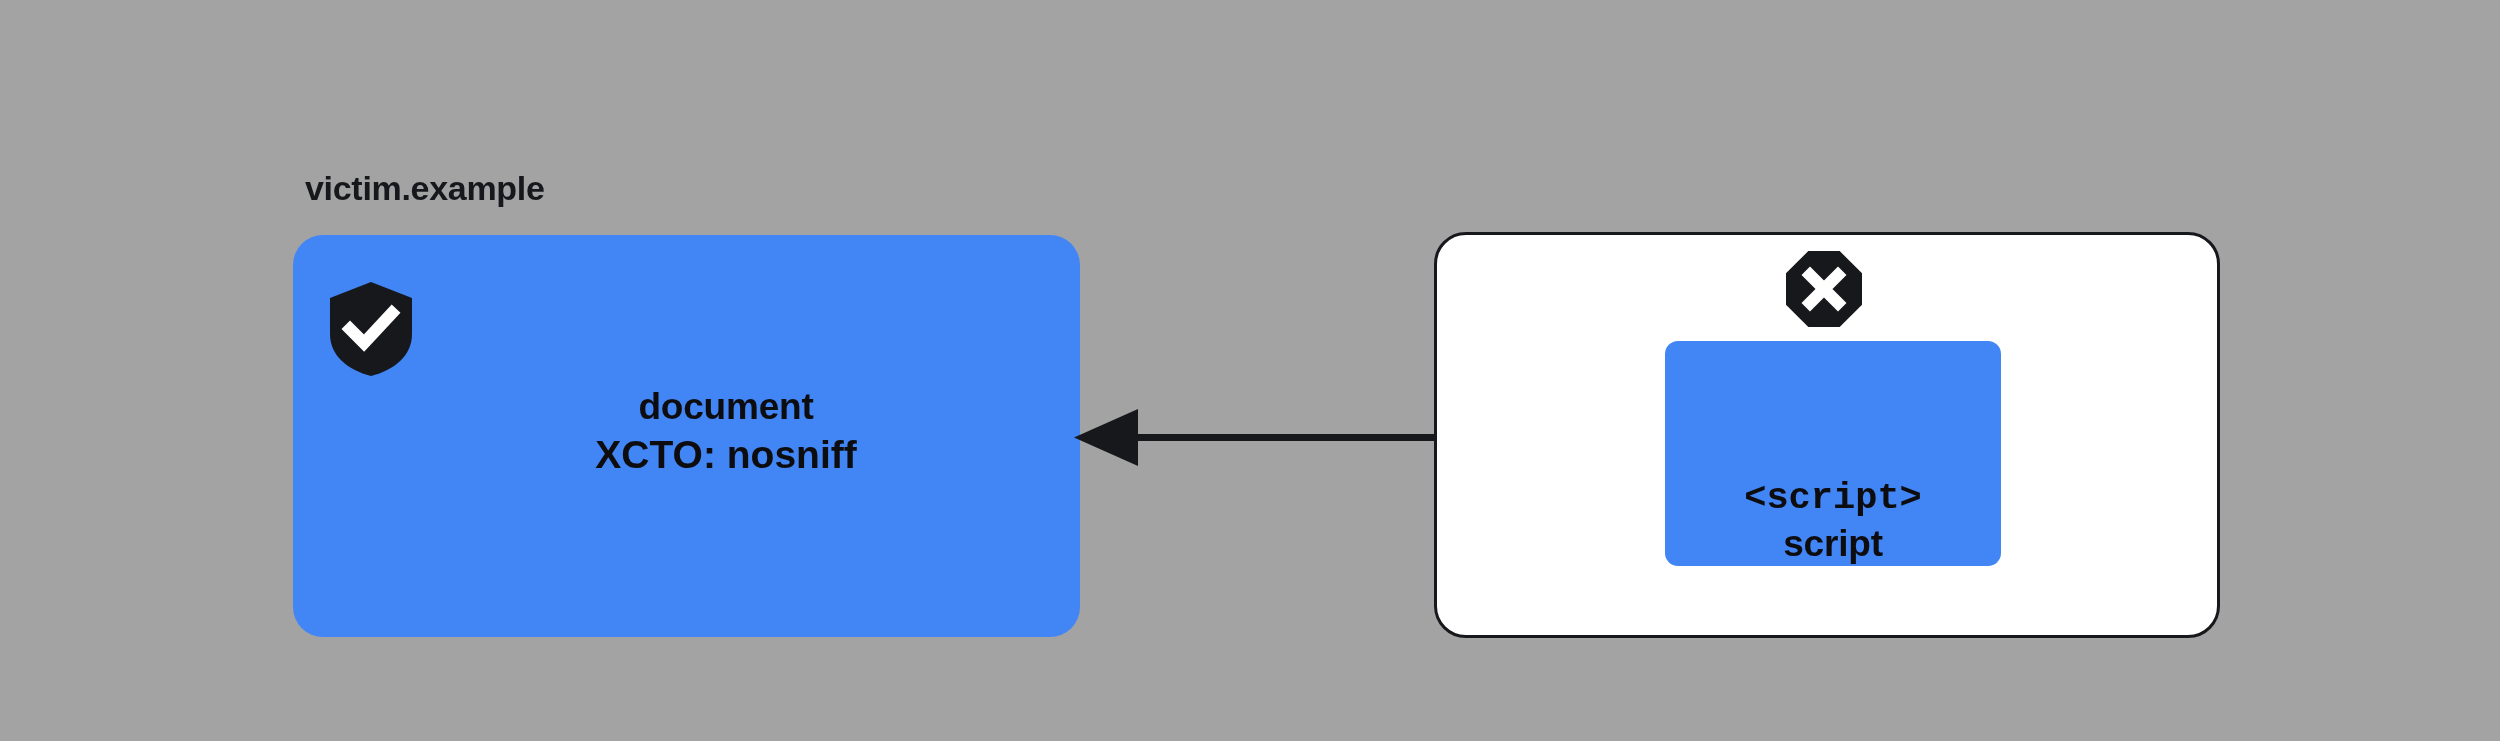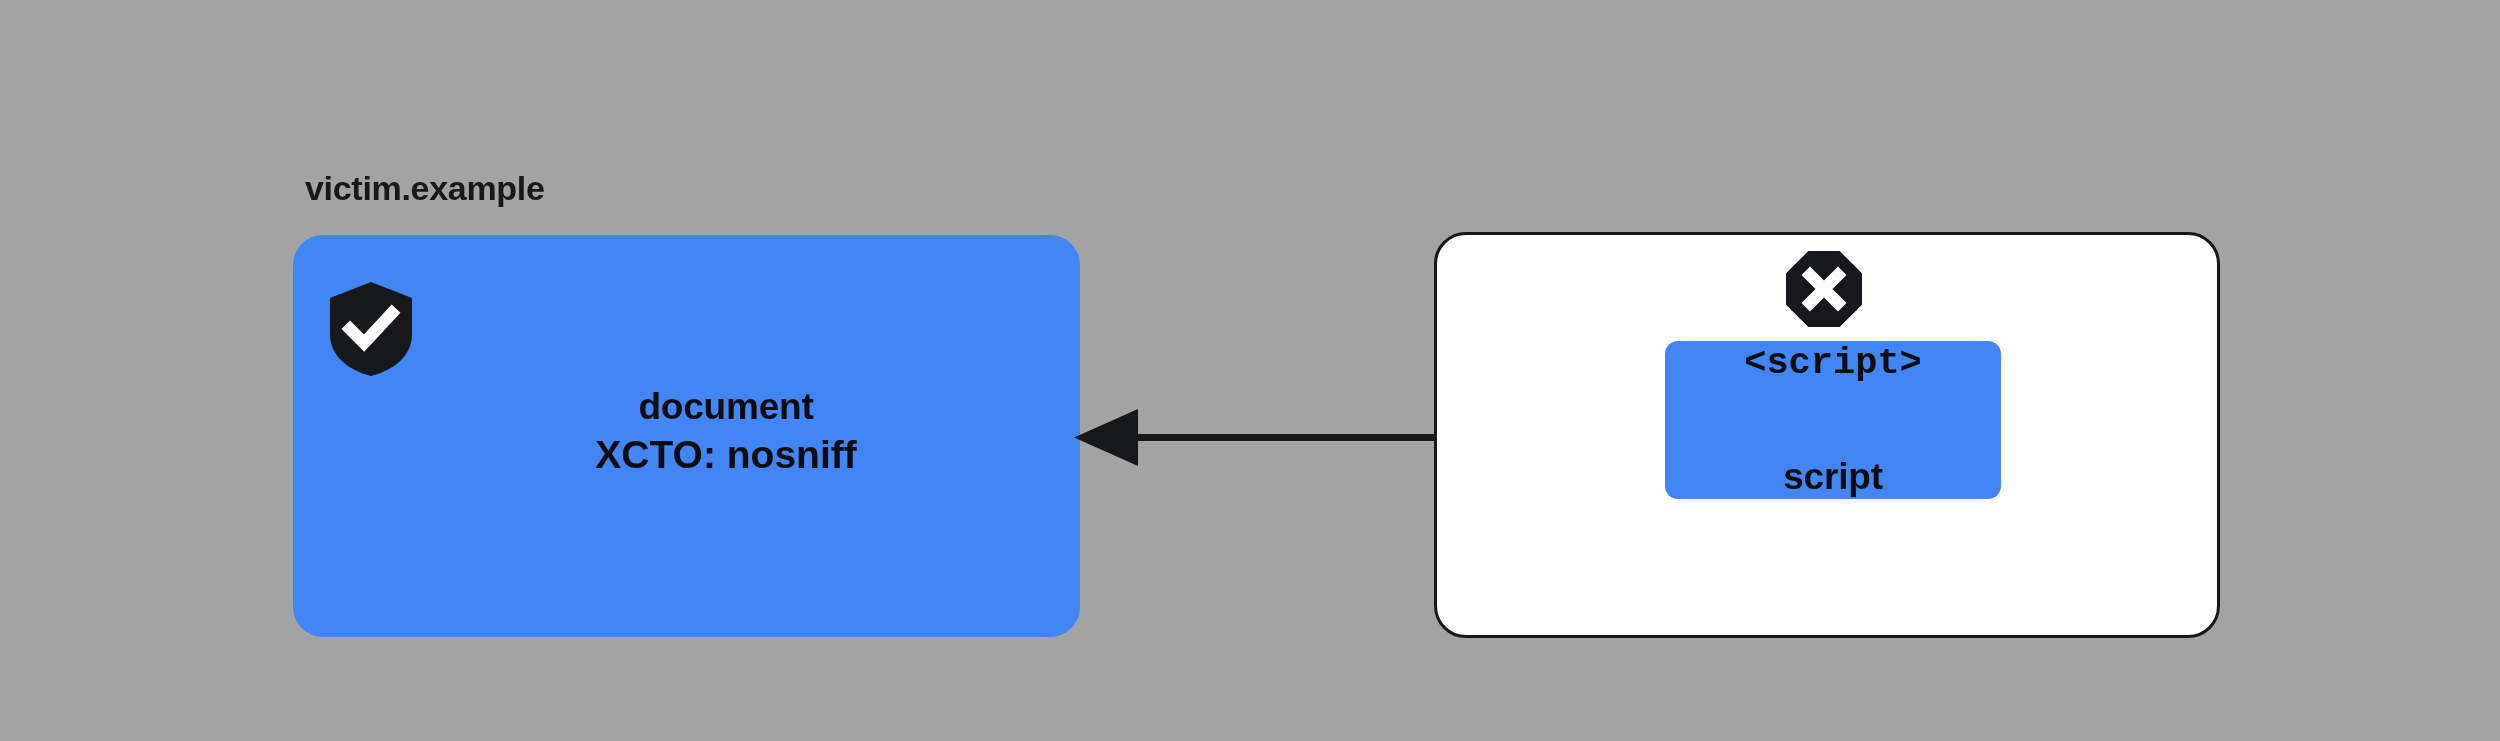--- a/index.html
+++ b/index.html
@@ -97,28 +97,28 @@
     color: #0d0d10;
     letter-spacing: 0px;
   }
 
   
   #script-box {
     position: absolute;
     left: 1665px;
     top: 341px;
     width: 336px;
-    height: 158px;
+    height: 225px;
     background: #4285f4;
     border-radius: 13px;
     box-sizing: border-box;
     display: flex;
     flex-direction: column;
     align-items: center;
-    justify-content: space-between;
+    justify-content: flex-end;
   }
   #script-box .line-mono {
     font-family: "Liberation Mono", monospace;
     font-weight: bold;
     font-size: 37px;
     line-height: 45px;
     color: #0d0d10;
   }
   #script-box .line-sans {
     font-family: "Liberation Sans", sans-serif;

